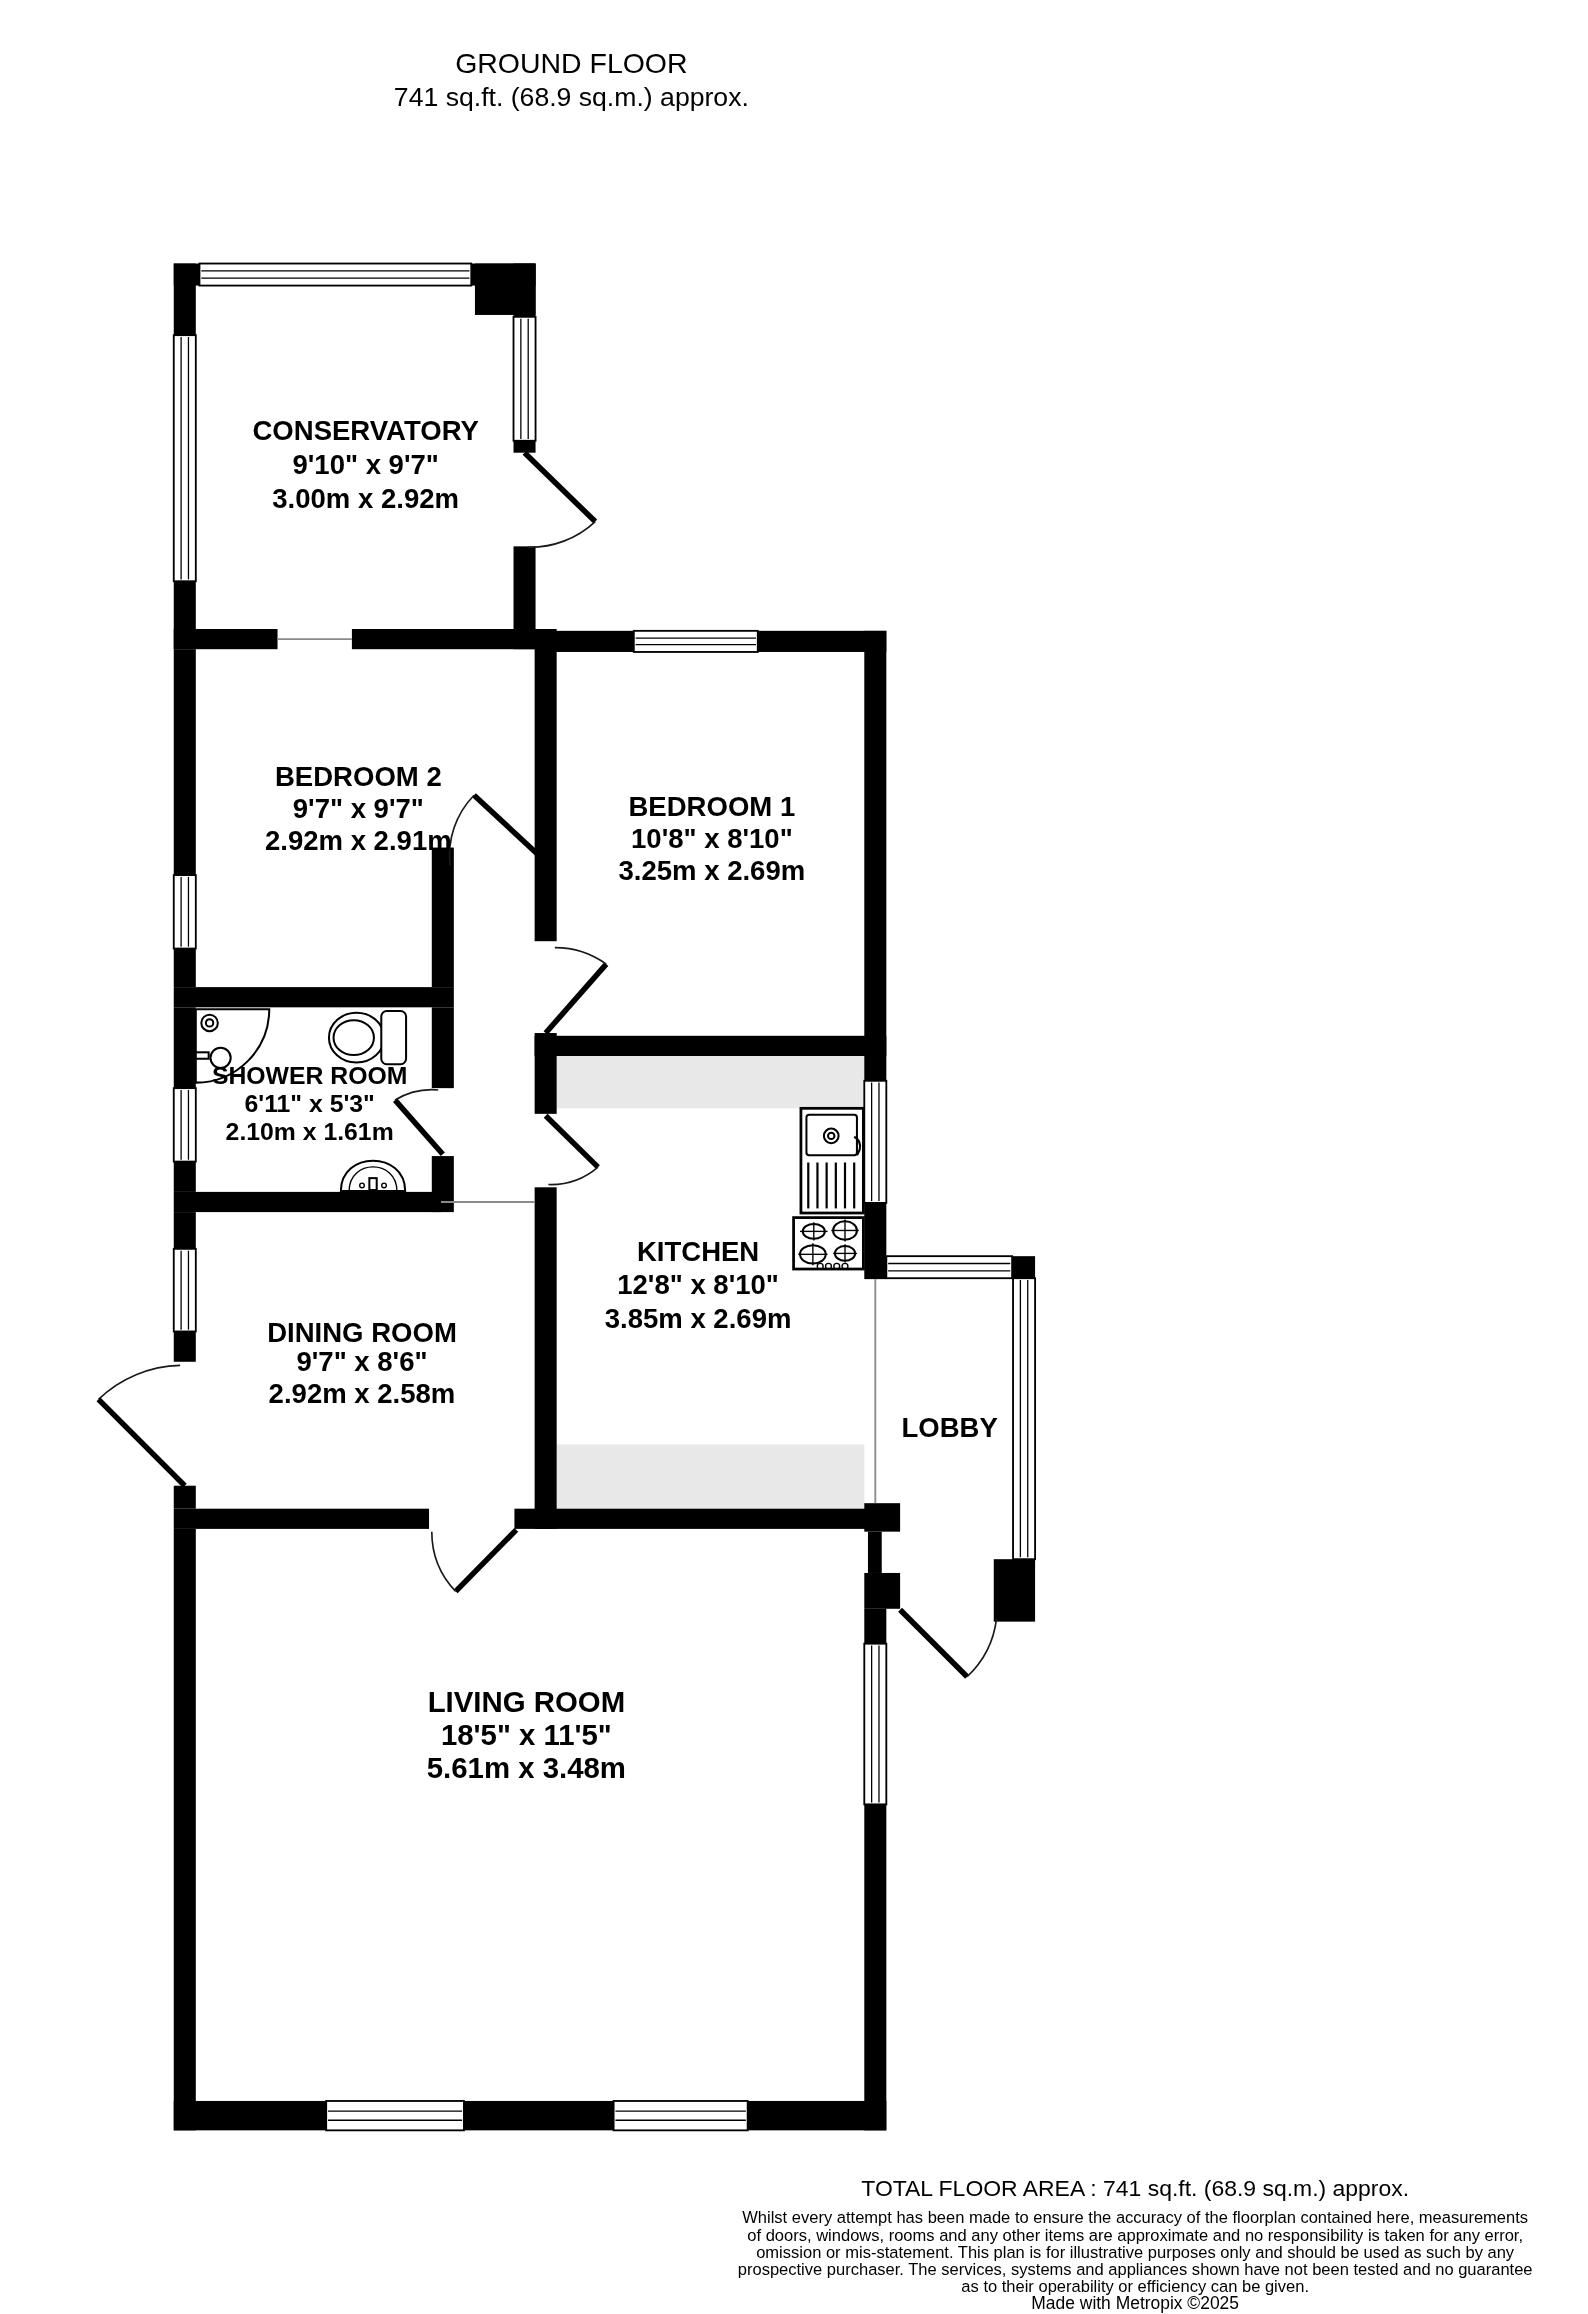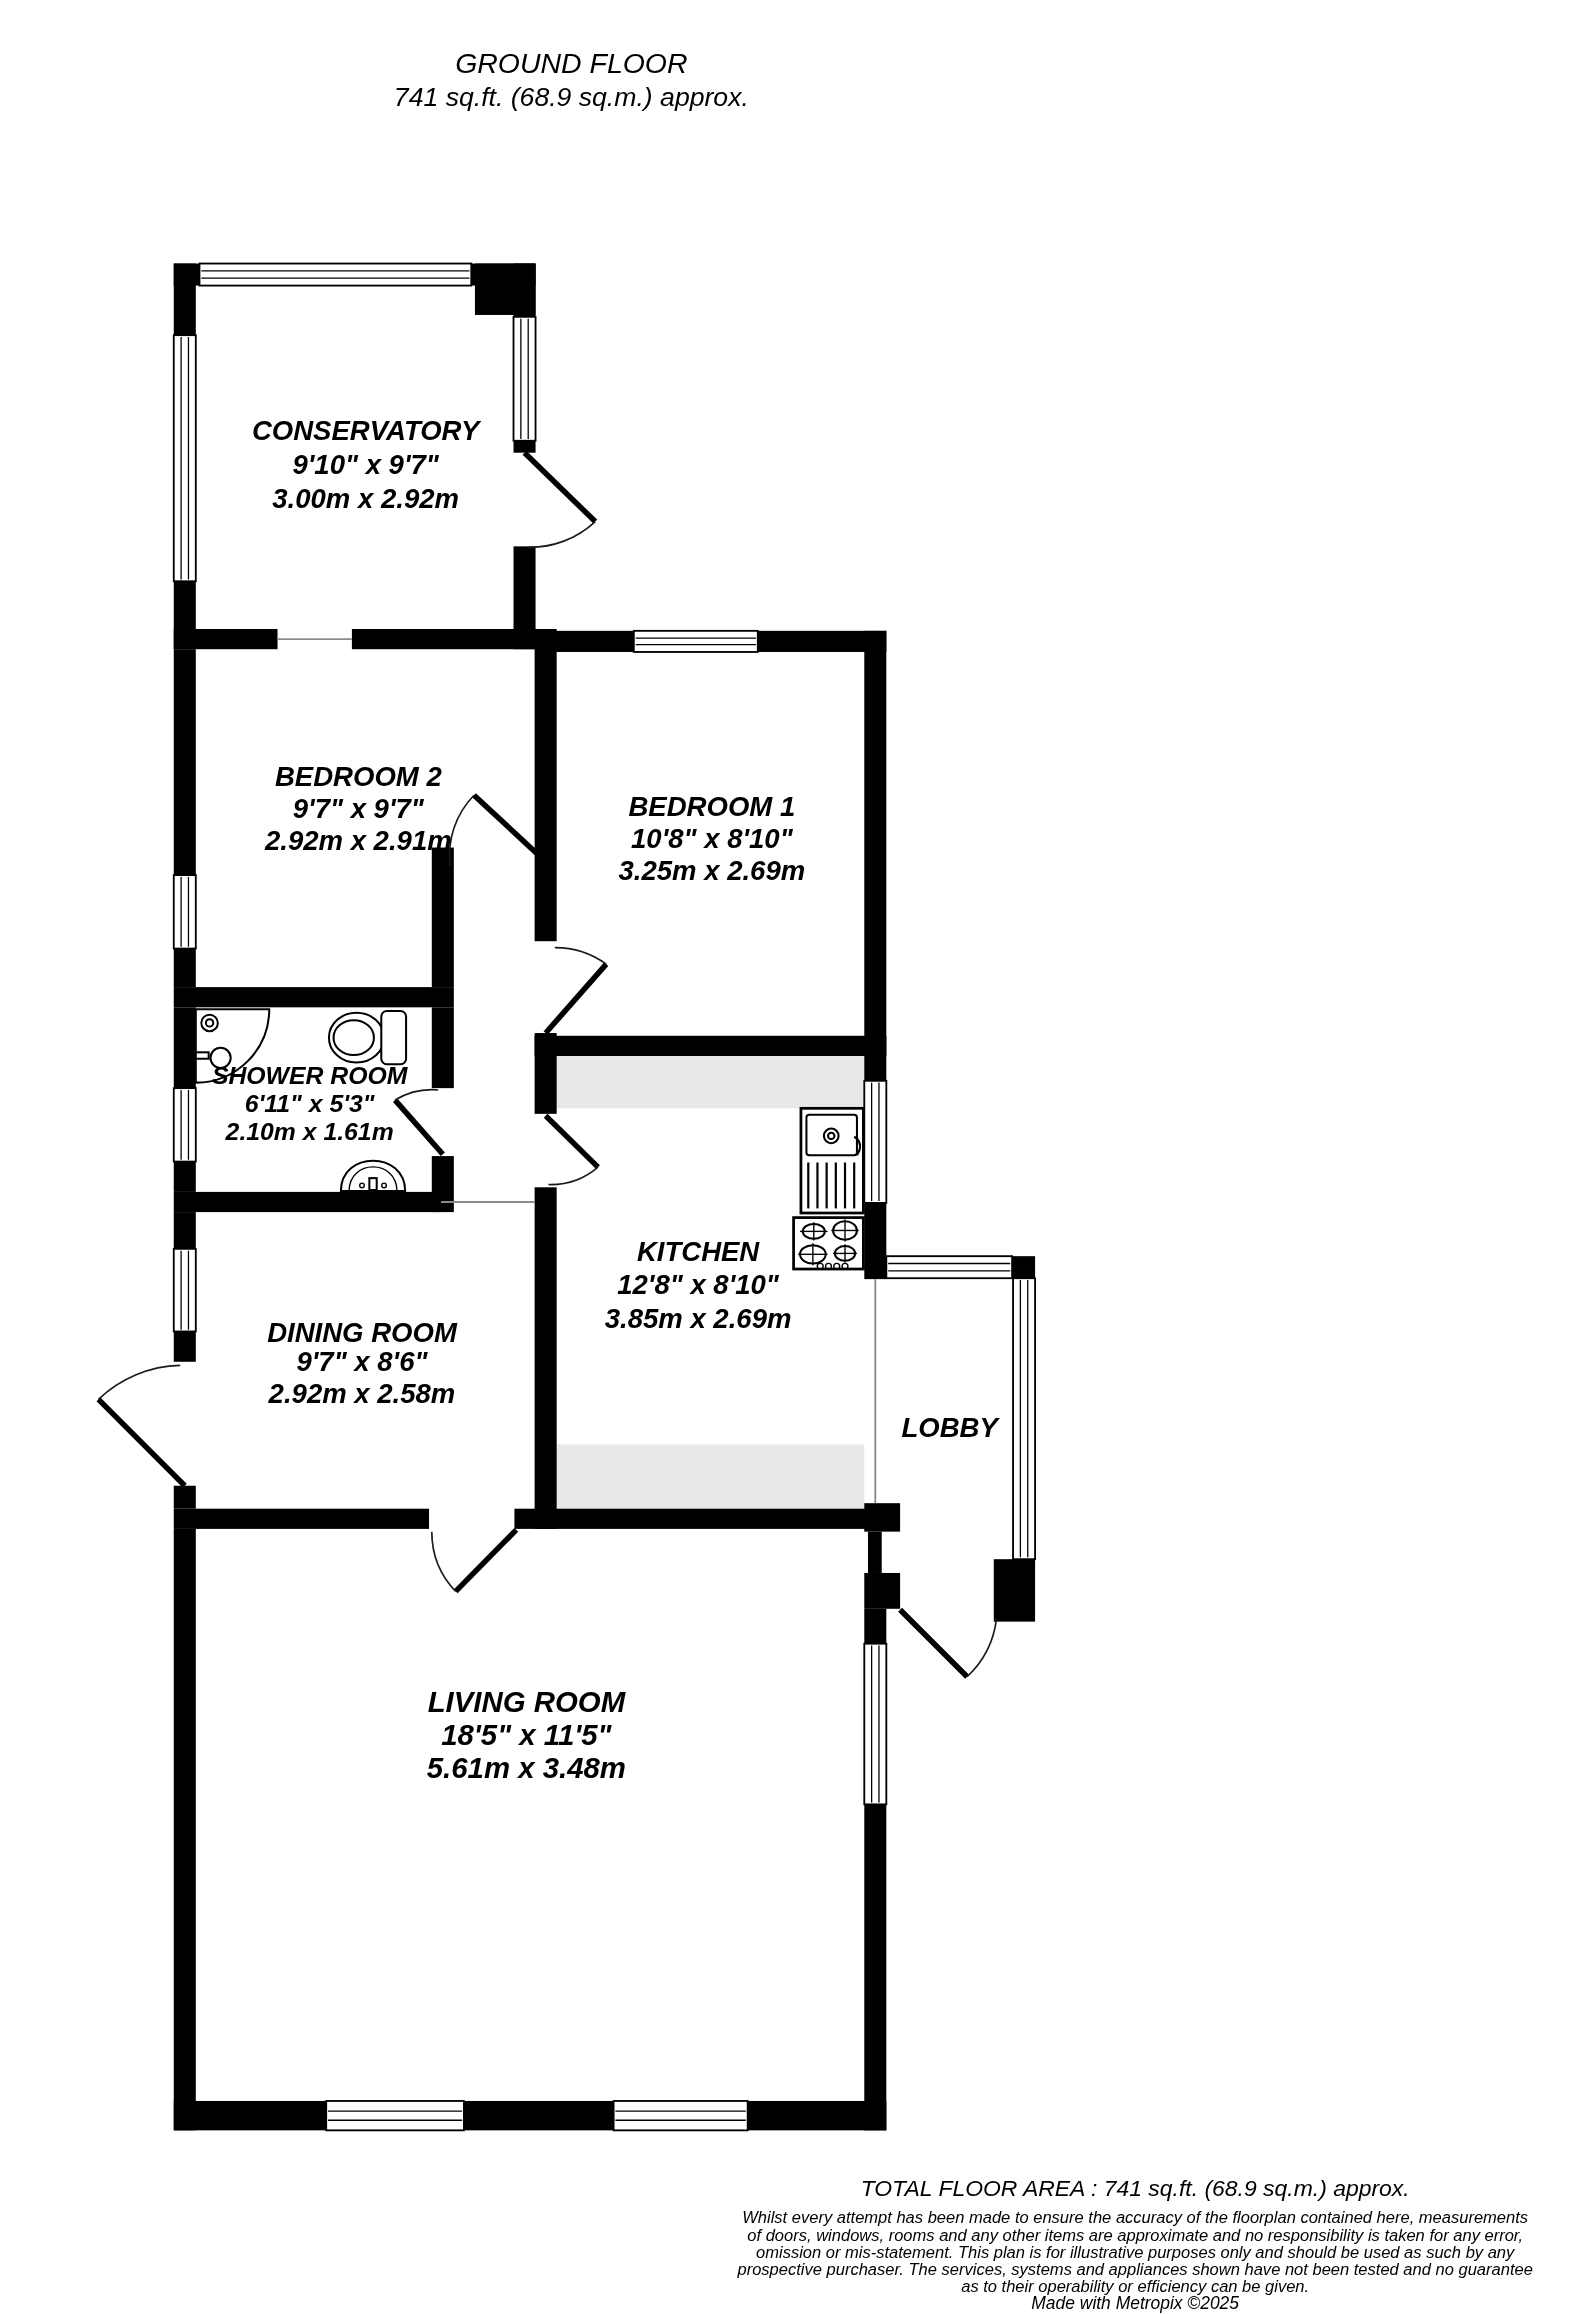--- a/index.html
+++ b/index.html
@@ -1,17 +1,17 @@
 <!DOCTYPE html>
 <html style="font-size:14.7px"><head>
 <meta charset="utf-8">
 <style>
   html,body{margin:0;padding:0;background:#fff;}
   .page{position:relative;width:1589px;height:2314px;background:#fff;overflow:hidden;
-        font-family:"Liberation Sans",sans-serif;font-style:italic;}
+        font-family:"Liberation Sans",sans-serif;}
   svg{position:absolute;left:0;top:0;}
   .wall{fill:#000;stroke:none;}
   .win{fill:#fff;stroke:#000;stroke-width:2;}
   .winline{stroke:#000;stroke-width:1.4;fill:none;}
   .counter{fill:#e8e8e8;stroke:none;}
   .leaf{stroke:#000;stroke-width:6;fill:none;stroke-linecap:butt;}
   .arc{stroke:#1a1a1a;stroke-width:1.8;fill:none;}
   .openline{stroke:#8a8a8a;stroke-width:2;fill:none;}
   .fix{fill:#fff;stroke:#000;stroke-width:3;}
   .fix2{fill:#fff;stroke:#000;stroke-width:2.2;}

